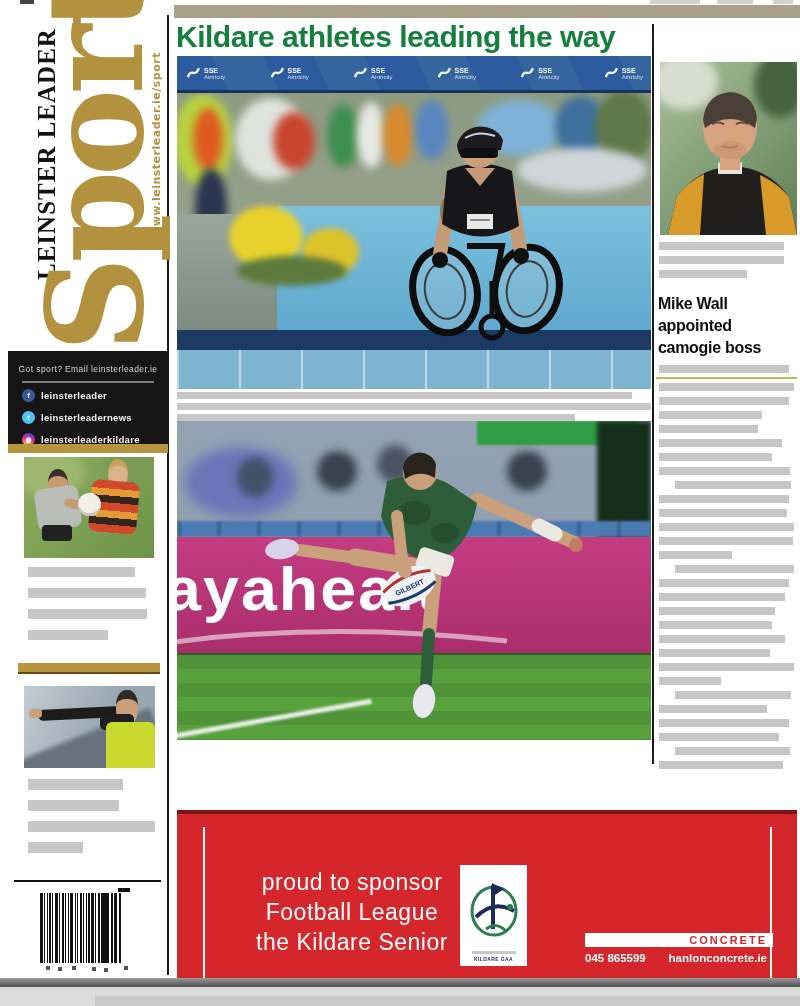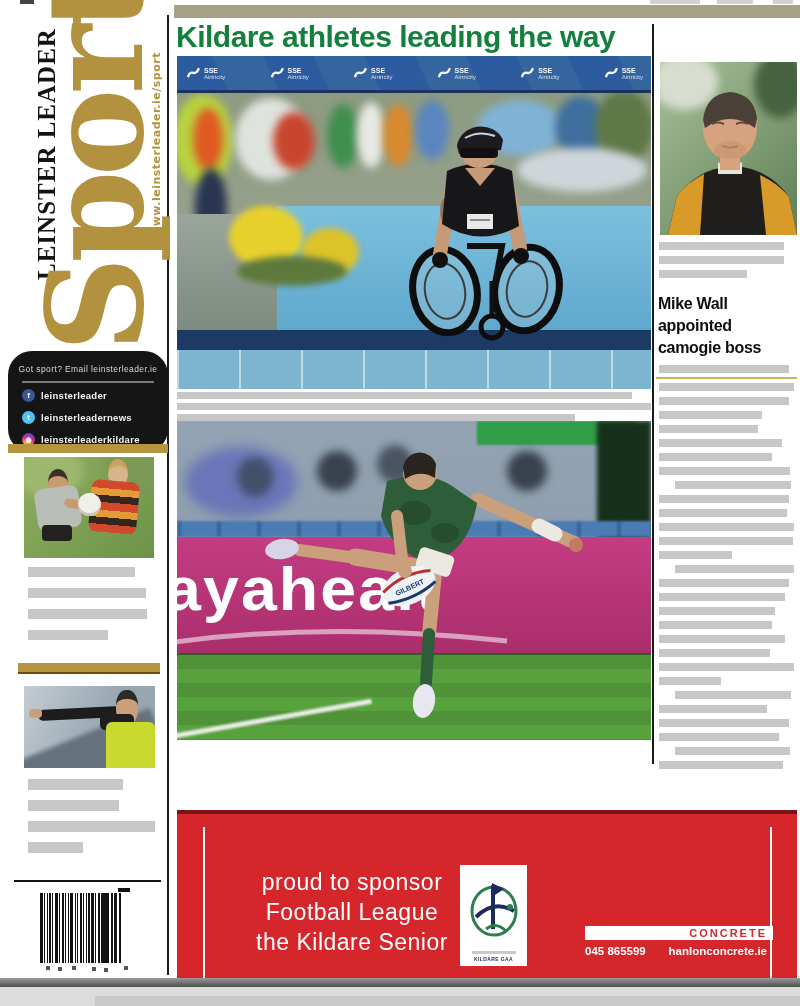--- a/index.html
+++ b/index.html
@@ -9,21 +9,21 @@
   .ph-bar{background:#c7c7c7;}
   
   .vtext{position:absolute;white-space:nowrap;transform:rotate(-90deg);transform-origin:left top;}
   .ll-line{font-family:"Liberation Serif",serif;font-weight:bold;color:#141414;
            font-size:25px;letter-spacing:1px;}
   .sport{font-family:"DejaVu Serif",serif;font-weight:bold;color:#b2923e;
          font-size:132px;line-height:1;letter-spacing:-6px;}
   .site{font-family:"DejaVu Sans",sans-serif;font-weight:bold;color:#b2923e;font-size:11px;letter-spacing:.5px;}
   .rule-v{background:#1a1a1a;}
   
-  .social{background:#151515;color:#fff;border-radius:24px;}
+  .social{background:#151515;color:#fff;}
   .social .email{font-size:8.5px;color:#d8d8d8;text-align:center;letter-spacing:.4px;}
   .social .sep{height:2px;background:#7a7a7a;}
   .social-row{position:absolute;left:14px;display:flex;align-items:center;gap:6px;}
   .sicon{width:13px;height:13px;border-radius:50%;display:flex;align-items:center;justify-content:center;
          color:#fff;font-size:8px;font-weight:bold;}
   .handle{font-size:9.5px;font-weight:bold;color:#f2f2f2;letter-spacing:.3px;}
   .goldbar{background:#b5953e;}
   
   .photo{position:absolute;overflow:hidden;}
   .blob{position:absolute;border-radius:50%;filter:blur(4px);}
@@ -440,21 +440,21 @@
         <path d="M27 8 L27 52" stroke="#1d2a5e" stroke-width="4"></path>
         <path d="M10 40 Q28 22 48 34" stroke="#1d2a5e" stroke-width="4" fill="none"></path>
         <path d="M20 52 Q30 44 40 54" stroke="#2e7d4f" stroke-width="3" fill="none"></path>
         <circle cx="44" cy="30" r="3" fill="#2e7d4f"></circle>
       </svg>
       <div style="width:44px;height:3px;background:#c8c8c8;margin:2px 0;"></div>
       <div class="gaa-cap">KILDARE GAA</div>
     </div>
 
     <div class="abs" style="left:408px;top:108px;width:182px;">
-      <div class="concrete-bar" style="width:182px;margin-top:8px;">
+      <div class="concrete-bar" style="width:182px;margin-top:15px;">
         <span class="concrete-txt">CONCRETE</span>
       </div>
       <div class="han-row" style="width:182px;margin-top:5px;">
         <span>045 865599</span>
         <span>hanlonconcrete.ie</span>
       </div>
     </div>
   </div>
 
   <div class="abs" style="left:0;top:978px;width:800px;height:9px;background:linear-gradient(180deg,#9a9a9a,#4f4f4f);"></div>

